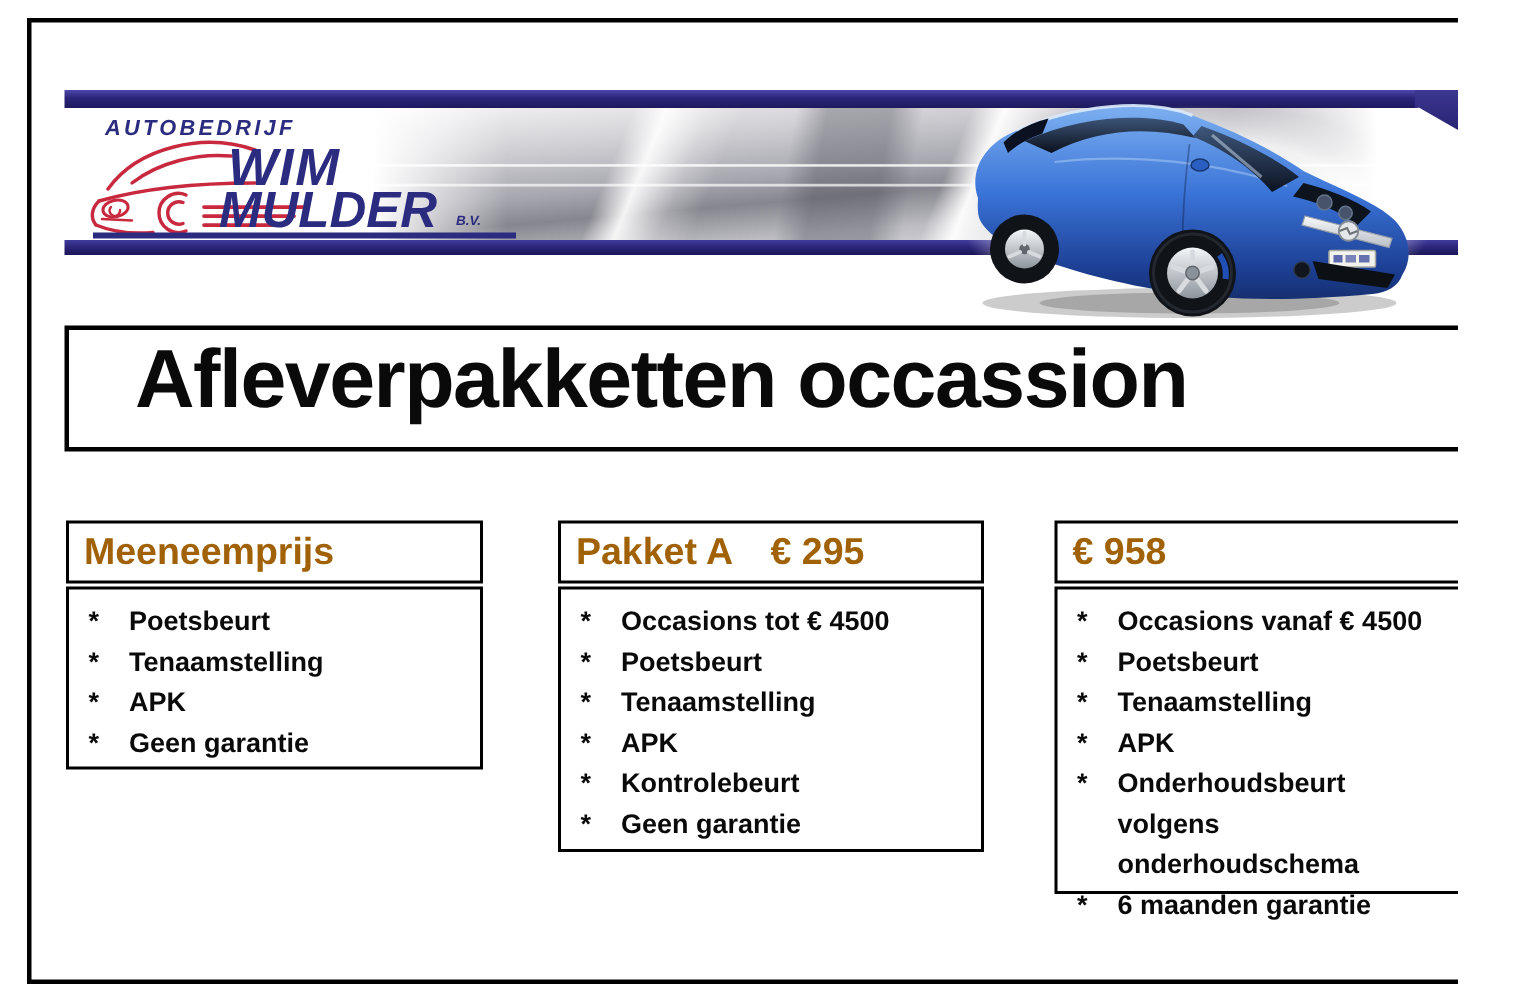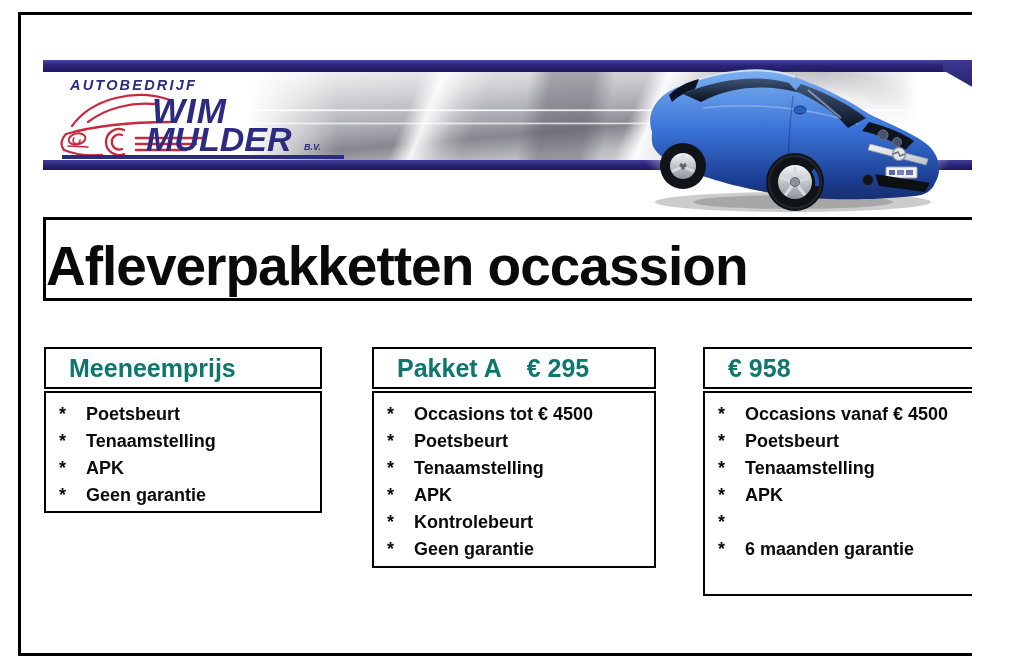--- a/index.html
+++ b/index.html
@@ -41,32 +41,32 @@
   .photo-band::after{
     content:"";position:absolute;right:0;top:0;bottom:0;width:120px;
     background:linear-gradient(to left,#ffffff 18%,rgba(255,255,255,0));
   }
   .logo{position:absolute;left:15px;top:16px;width:300px;height:100px;}
   .car-photo{position:absolute;left:600px;top:8px;width:310px;height:150px;}
   
   .title-box{
     position:absolute;left:43px;top:217px;width:938px;height:84px;
     border:3px solid #000;box-sizing:border-box;
-    display:flex;align-items:flex-end;background:#fff;
+    display:flex;align-items:flex-start;padding-left:44px;background:#fff;
   }
   .title-box h1{
     margin:0;font-size:55px;font-weight:bold;color:#0a0a0a;letter-spacing:-1px;
   }
   
   .pkg{position:absolute;}
   .pkg-header{
     position:absolute;left:0;top:0;right:0;height:42px;
     border:2px solid #000;box-sizing:border-box;background:#fff;
-    display:flex;align-items:center;padding-left:23px;column-gap:25px;
-    font-size:25px;font-weight:bold;color:#0f766e;
+    display:flex;align-items:center;padding-left:10px;column-gap:25px;
+    font-size:25px;font-weight:bold;color:#a16207;
   }
   .pkg-body{
     position:absolute;left:0;top:44px;right:0;
     border:2px solid #000;box-sizing:border-box;background:#fff;
     padding:8px 8px 0 13px;
   }
   .pkg-body ul{list-style:none;margin:0;padding:0;}
   .pkg-body li{
     display:flex;align-items:flex-start;
     font-size:18px;font-weight:bold;color:#0a0a0a;line-height:27px;
@@ -267,20 +267,21 @@
         <li>
             <span class="star">*</span>
             <span class="txt">Tenaamstelling</span>
           </li>
         <li>
             <span class="star">*</span>
             <span class="txt">APK</span>
           </li>
         <li class="wrap">
             <span class="star">*</span>
+            <span class="txt">Onderhoudsbeurt volgens onderhoudschema</span>
           </li>
         <li>
             <span class="star">*</span>
             <span class="txt">6 maanden garantie</span>
           </li>
       </ul>
     </div>
   </section>
 
   <div class="frame"></div>

